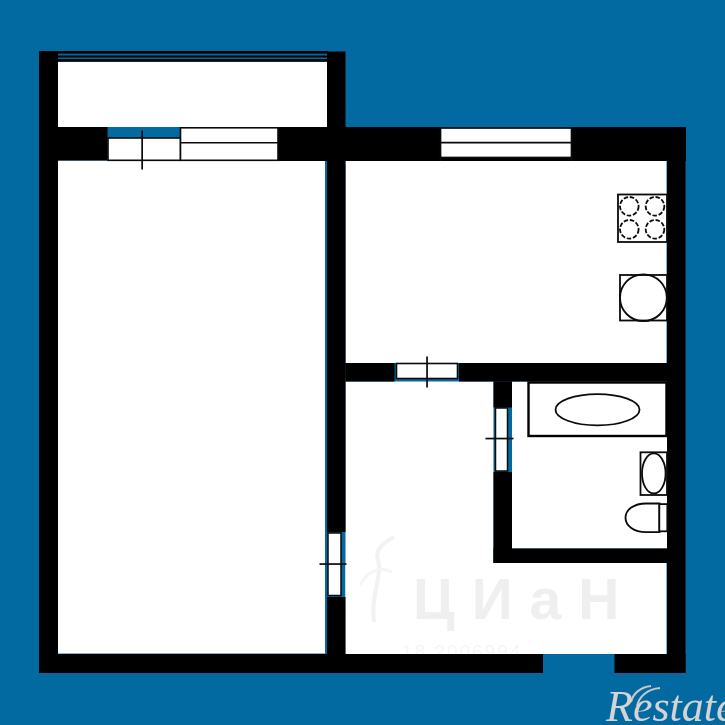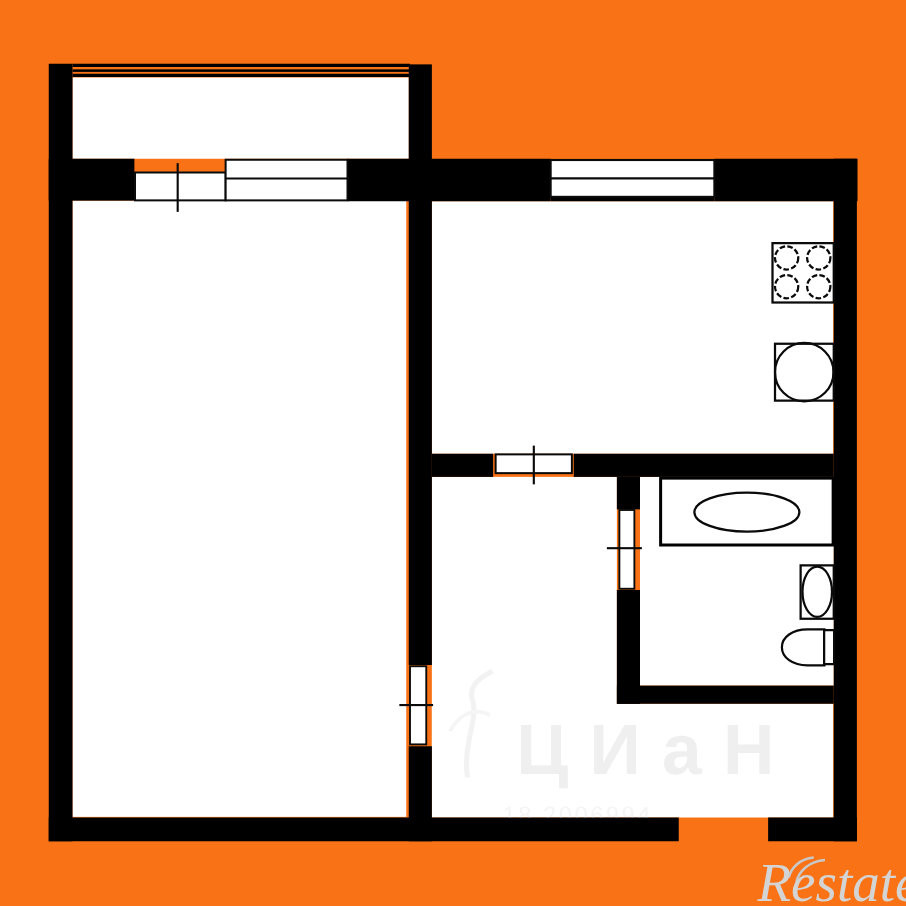--- a/index.html
+++ b/index.html
@@ -1,16 +1,16 @@
 <!DOCTYPE html>
 <html><head>
 <meta charset="utf-8">
 <style>
 html,body{margin:0;padding:0;background:#fff;}
-.page{position:relative;width:725px;height:725px;background:#f97316;overflow:hidden;font-family:"Liberation Sans",sans-serif;}
+.page{position:relative;width:725px;height:725px;background:#0369a1;overflow:hidden;font-family:"Liberation Sans",sans-serif;}
 </style>
 </head>
 <body>
 <div class="page">
 <svg width="725" height="725" viewBox="0 0 725 725" xmlns="http://www.w3.org/2000/svg">
 
 <rect x="58" y="62" width="269" height="65" fill="#ffffff"></rect>
 
 <rect x="58" y="160.5" width="267" height="493" fill="#ffffff"></rect>
 

